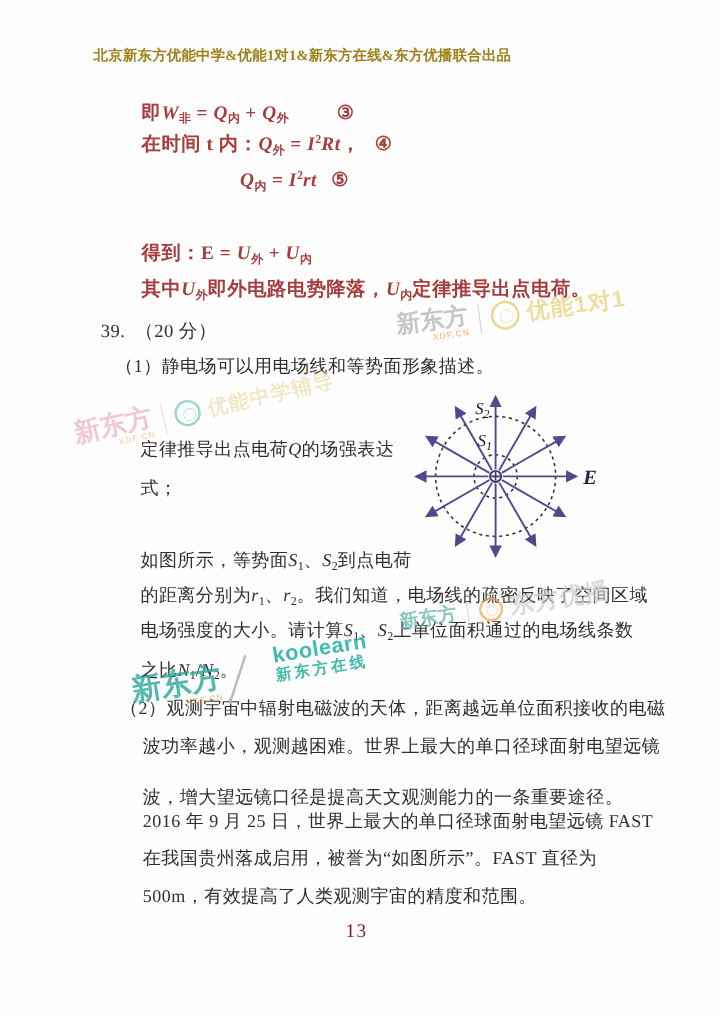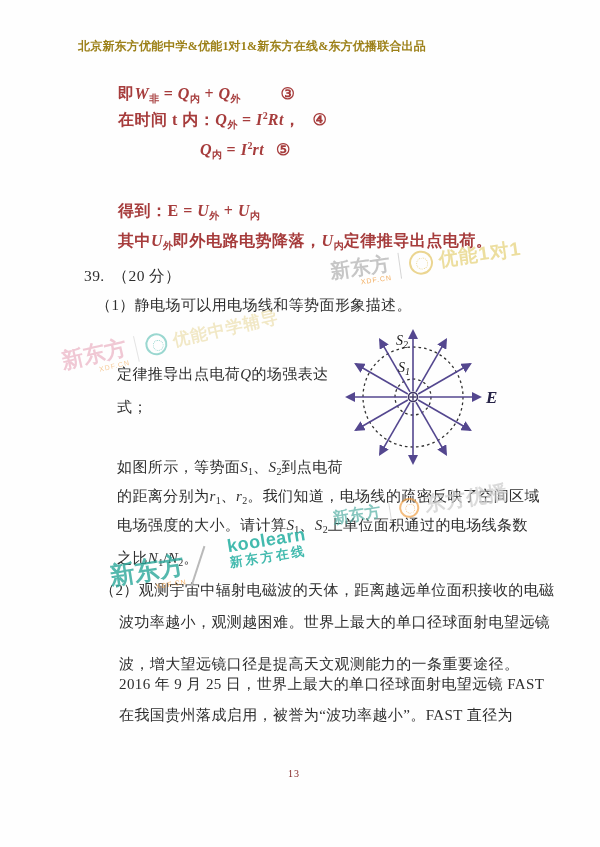--- a/index.html
+++ b/index.html
@@ -5,21 +5,21 @@
 <style>
   html,body{margin:0;padding:0;background:#ffffff;}
   .page{
     position:relative;width:600px;height:847px;margin:0 auto;
     background:#fefefe;overflow:hidden;
     font-family:"Liberation Serif","DejaVu Serif",serif;
   }
   .line{position:absolute;white-space:nowrap;color:#2e2e2e;font-size:15px;letter-spacing:.4px;}
   .red{color:#a63c3c;font-weight:600;font-size:16px;letter-spacing:.5px;}
   .header-line{color:#9c8018;font-size:12px;letter-spacing:.2px;font-weight:500;}
-  .pagenum{color:#7f1d1d;font-size:10px;letter-spacing:1px;}
+  .pagenum{color:#7f1d1d;font-size:16px;letter-spacing:1px;}
   .i{font-style:italic;}
   .b{font-weight:bold;}
   .sub{font-size:10px;vertical-align:-3px;letter-spacing:0;}
   .sup{font-size:10px;vertical-align:6px;letter-spacing:0;}
   .gap{margin-left:40px;}
   .gap2{margin-left:12px;}
   .gap3{margin-left:44px;}
   .ml10{margin-left:10px;}
   .ml8{margin-left:8px;}
 
@@ -64,21 +64,22 @@
   <div class="line" style="left:117px;top:365px;"><span>定律推导出点电荷</span><span class="i">Q</span><span>的场强表达</span></div>
   <div class="line" style="left:117px;top:398px;">式；</div>
   <div class="line" style="left:117px;top:458px;"><span>如图所示，等势面</span><span class="i">S</span><span class="sub">1</span><span>、</span><span class="i">S</span><span class="sub">2</span><span>到点电荷</span></div>
   <div class="line" style="left:117px;top:487px;"><span>的距离分别为</span><span class="i">r</span><span class="sub">1</span><span>、</span><span class="i">r</span><span class="sub">2</span><span>。我们知道，电场线的疏密反映了空间区域</span></div>
   <div class="line" style="left:117px;top:516px;"><span>电场强度的大小。请计算</span><span class="i">S</span><span class="sub">1</span><span>、</span><span class="i">S</span><span class="sub">2</span><span>上单位面积通过的电场线条数</span></div>
   <div class="line" style="left:117px;top:549px;"><span>之比</span><span class="i">N</span><span class="sub">1</span><span>/</span><span class="i">N</span><span class="sub">2</span><span>。</span></div>
   <div class="line" style="left:100px;top:581px;">（2）观测宇宙中辐射电磁波的天体，距离越远单位面积接收的电磁</div>
   <div class="line" style="left:119px;top:613px;">波功率越小，观测越困难。世界上最大的单口径球面射电望远镜</div>
   <div class="line" style="left:119px;top:643px;margin-top:12px;">波，增大望远镜口径是提高天文观测能力的一条重要途径。</div>
   <div class="line" style="left:119px;top:675px;">2016 年 9 月 25 日，世界上最大的单口径球面射电望远镜 FAST</div>
-  <div class="line" style="left:119px;top:706px;">在我国贵州落成启用，被誉为“波功率越小”。FAST 直径为</div>
+  <div class="line" style="left:119px;top:706px;">在我国贵州落成启用，被誉为“如图所示”。FAST 直径为</div>
+  <div class="line" style="left:119px;top:738px;">500m，有效提高了人类观测宇宙的精度和范围。</div>
 
   <svg class="diagram" width="190" height="160" viewBox="0 0 190 160">
     <defs>
       <marker id="ah" viewBox="0 0 8 8" refX="6.5" refY="4" markerWidth="6.5" markerHeight="6.5" orient="auto">
         <path d="M0,0 L8,4 L0,8 z" fill="#54478f"></path>
       </marker>
     </defs>
     <g>
       <circle class="equip-circle" cx="85" cy="79" r="18"></circle>
       <circle class="equip-circle" cx="85" cy="79" r="50"></circle>

